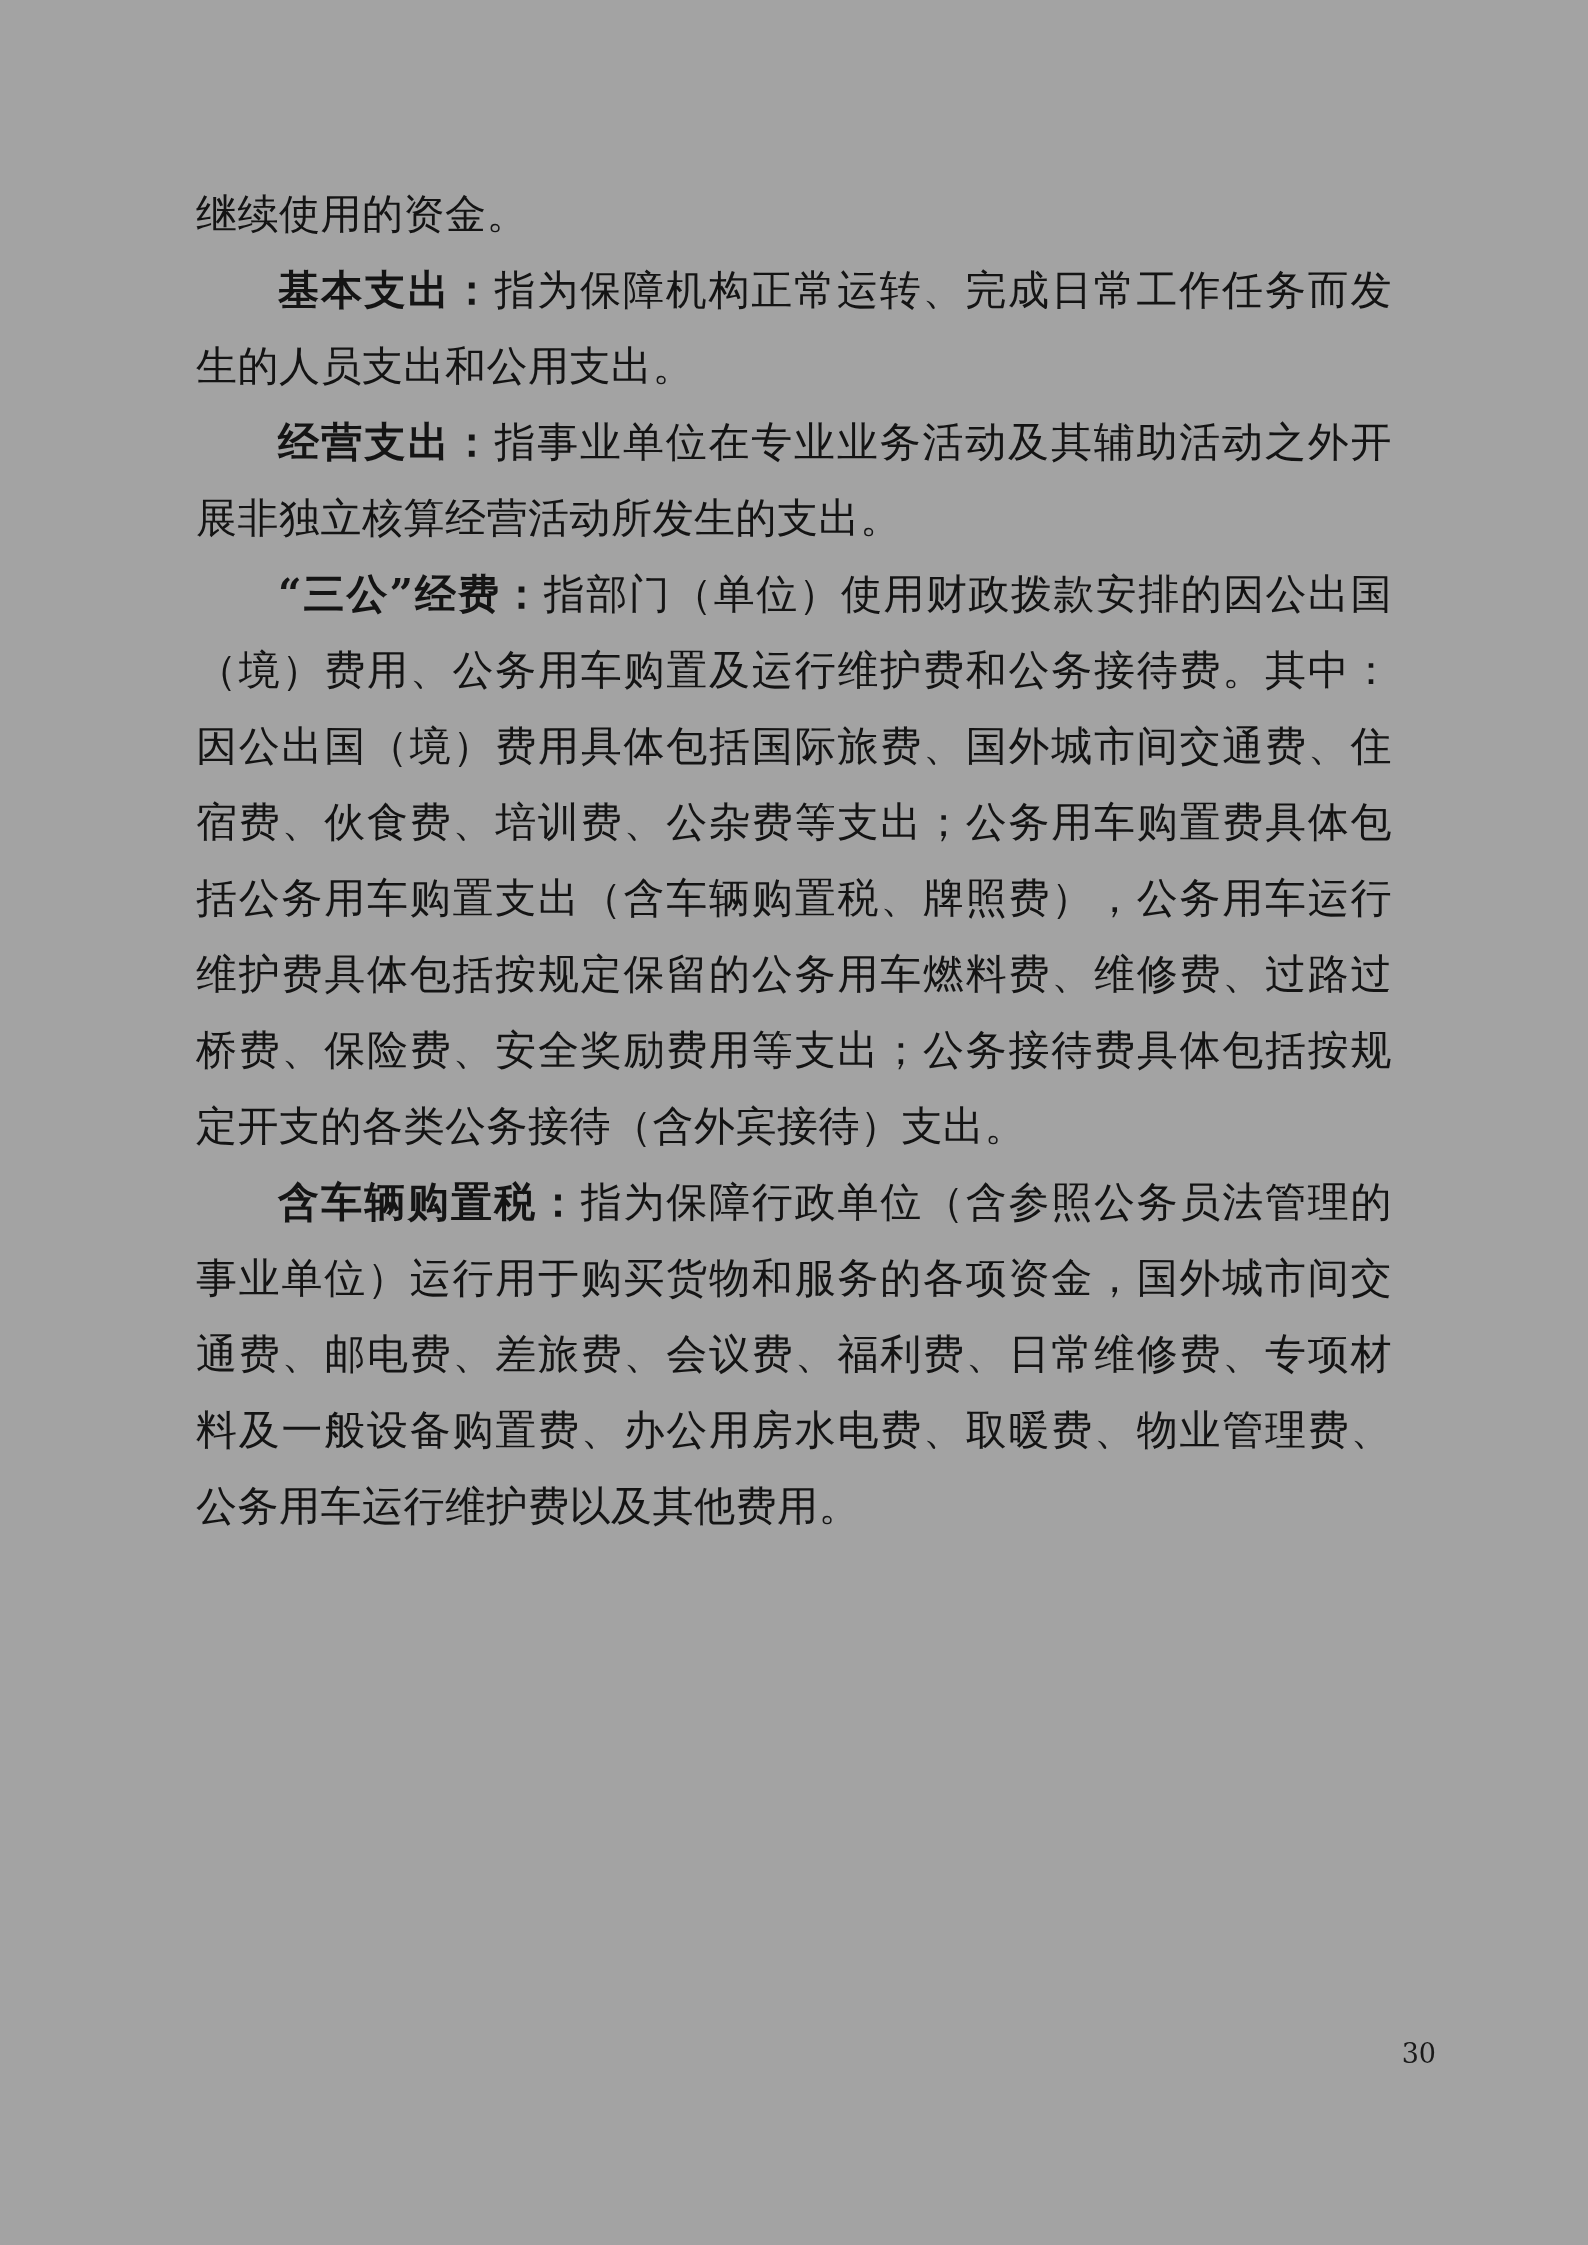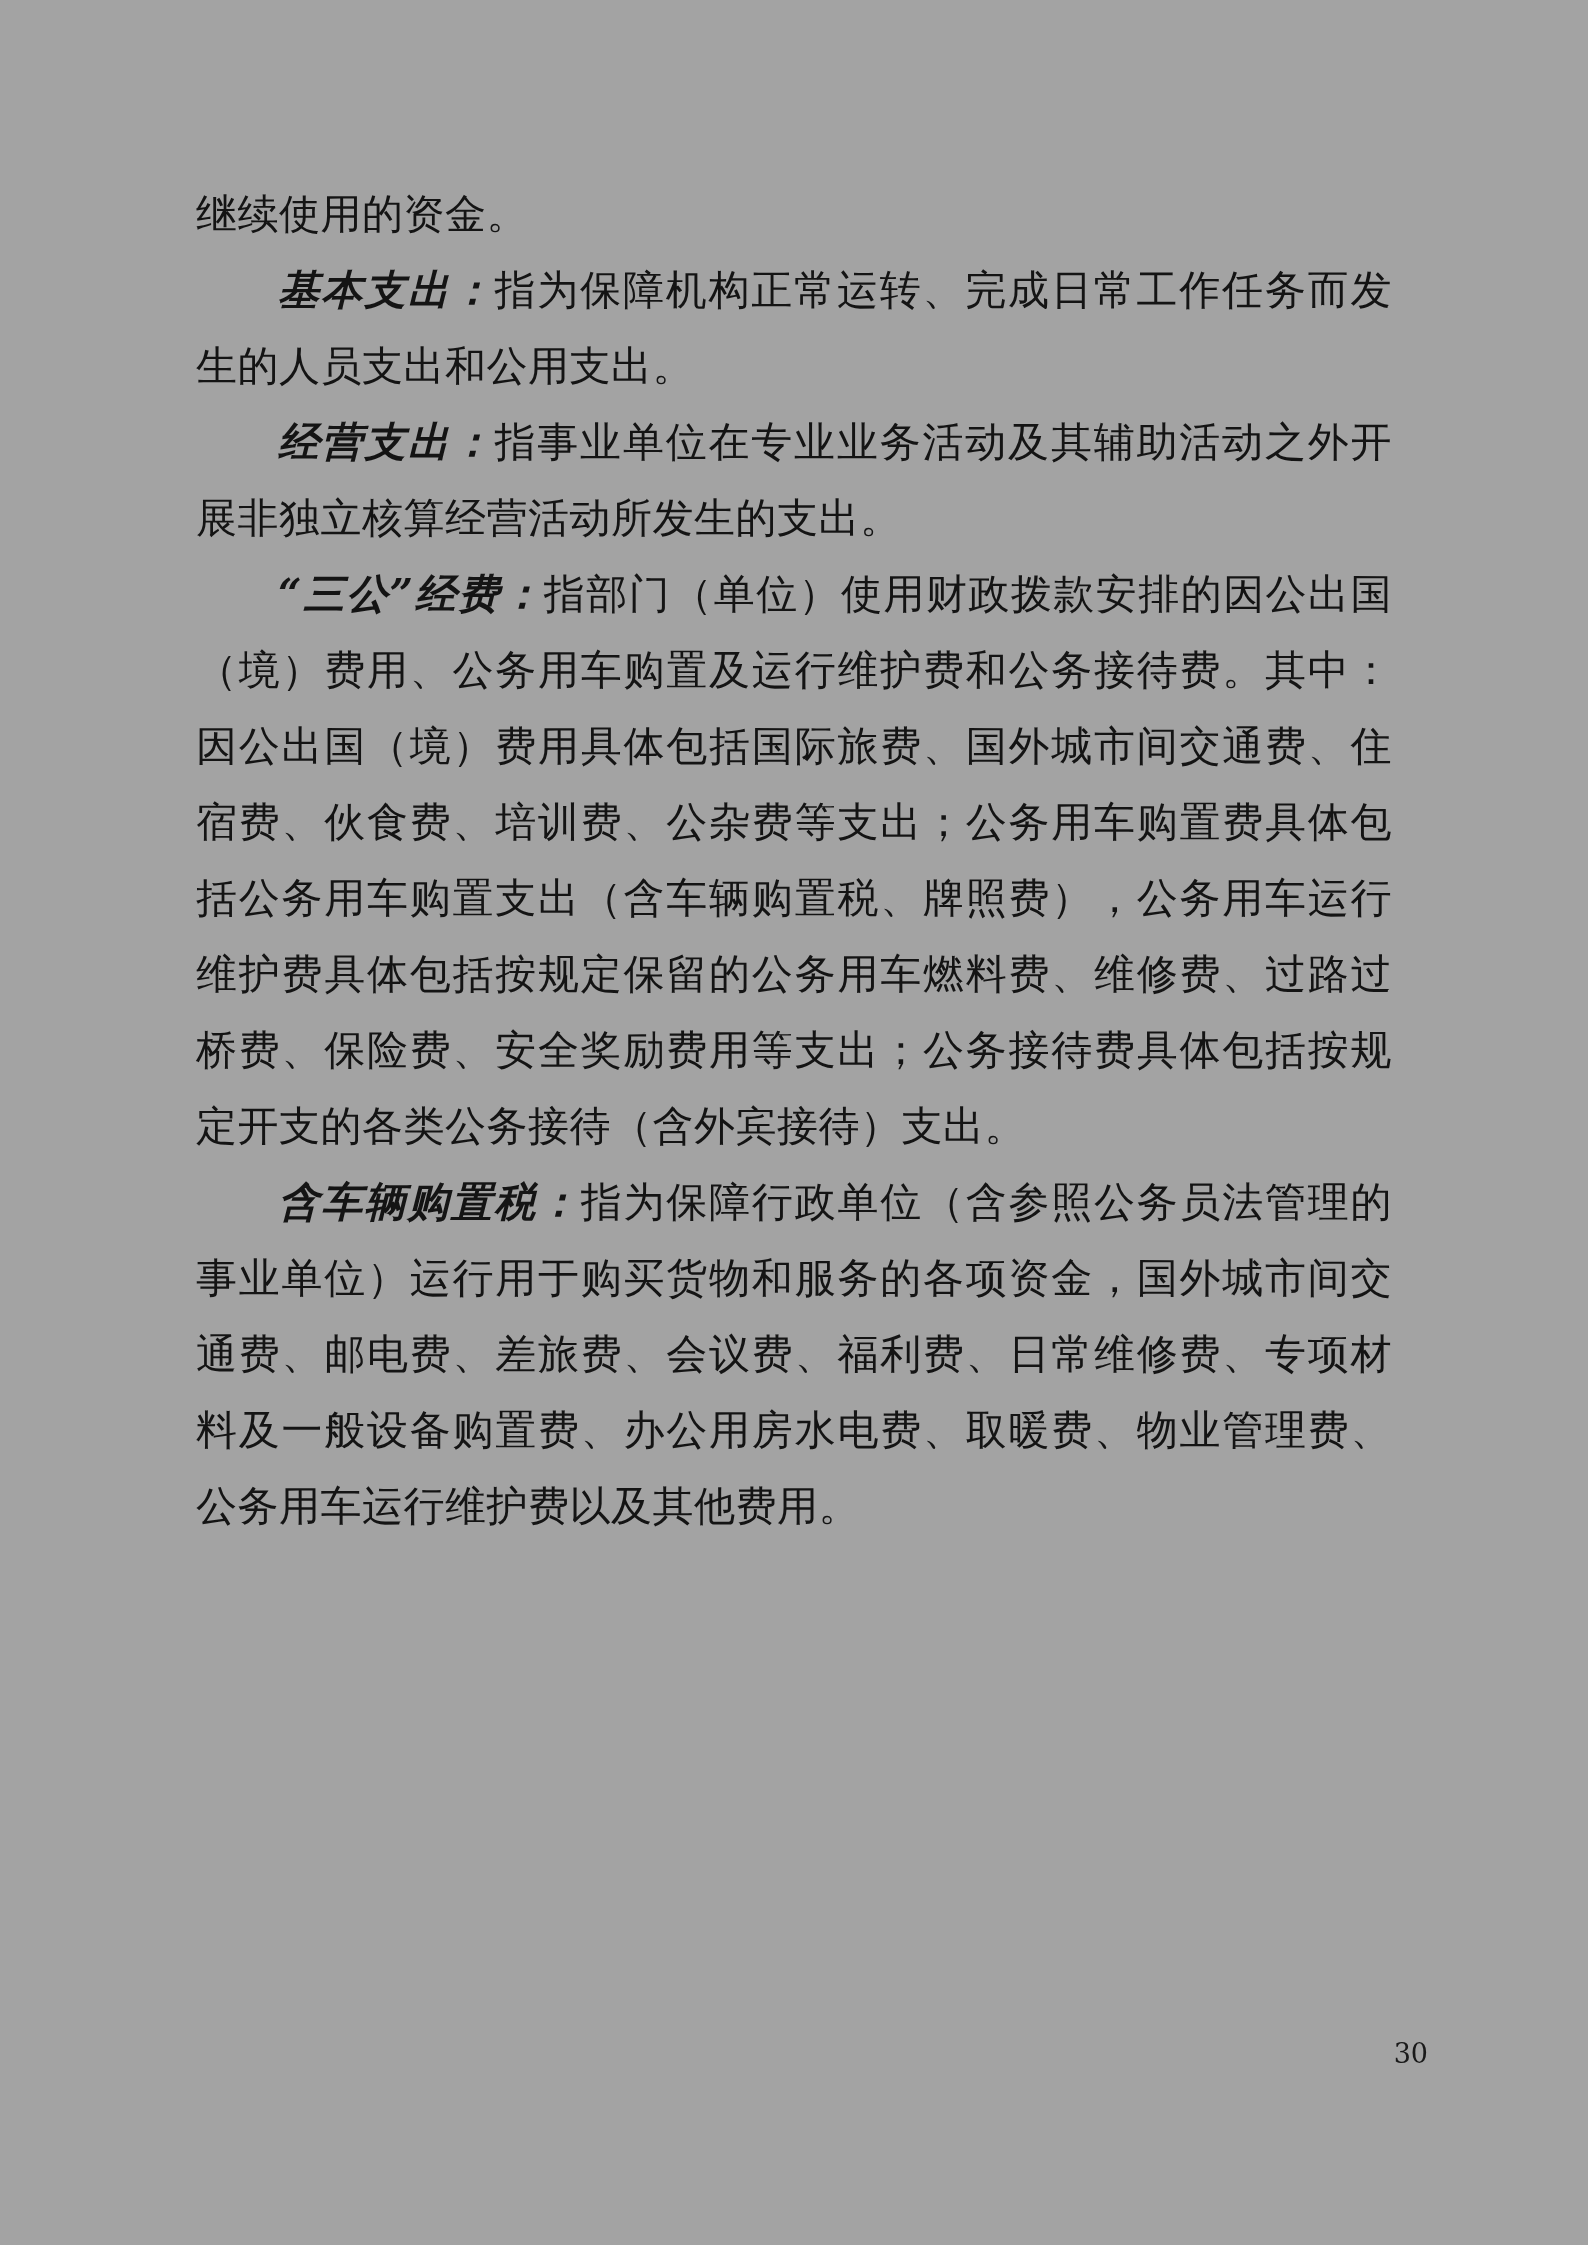--- a/index.html
+++ b/index.html
@@ -37,25 +37,24 @@
     letter-spacing: 0.5px;
     margin: 0 0 0 0;
     color: #141414;
   }
   .para.indent {
     text-indent: 82px;
   }
   .lead {
     font-weight: bold;
     letter-spacing: 1px;
-    font-style: italic;
   }
   .page-number {
     position: absolute;
-    right: 160px;
+    right: 152px;
     bottom: 176px;
     font-size: 27px;
     font-family: "DejaVu Serif", "Liberation Serif", serif;
     color: #1a1a1a;
   }
 </style>
 </head>
 <body>
 
 <div class="page">

